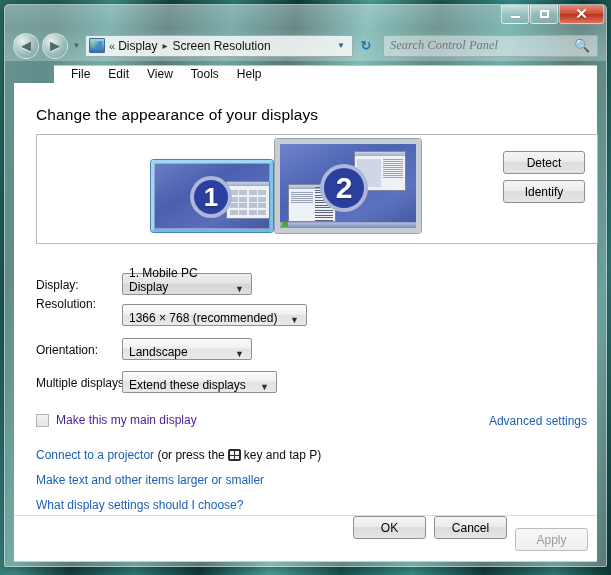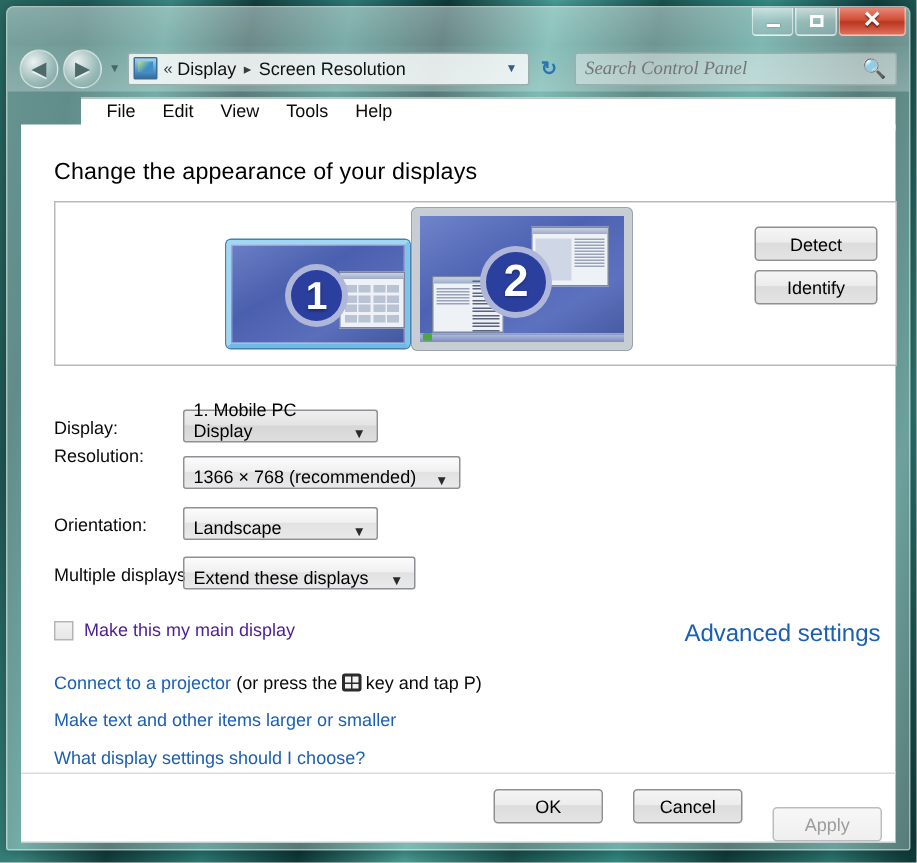--- a/index.html
+++ b/index.html
@@ -274,21 +274,21 @@
     width: 13px; height: 13px;
     border: 1px solid #b4b4b4;
     background: linear-gradient(180deg,#f2f2f2,#e6e6e6);
     margin-right: 7px;
   }
   #checkbox-label { font-size: 12px; color: #4c1d95; }
 
   
   #advanced-settings {
     position:absolute; right: 10px; top: 331px;
-    font-size: 16px; color: #1b5fb5; text-decoration: none;
+    font-size: 12px; color: #1b5fb5; text-decoration: none;
   }
 
   
   .linkline { position:absolute; left: 22px; font-size: 12px; color: #0a0a0a; white-space: nowrap; }
   .lnk { color: #1b5fb5; text-decoration: none; }
   #link-projector-row { top: 365px; }
   #link-text-size     { top: 390px; }
   #link-what-settings { top: 415px; }
   #win-key-icon {
     display:inline-block; vertical-align: -2px;
@@ -305,22 +305,22 @@
   }
   #win-key-icon b {
     position:absolute; left:7px; top:6.5px; width:4px; height:3.5px; background:#f2f2f2;
   }
 
   
   #footer-sep {
     position:absolute; left: 0; right: 0; bottom: 45px; height: 1px; background: #dcdcdc;
   }
   #footer {
-    position: absolute; right: 9px; bottom: 0;
-    display: flex; gap: 20px;
+    position: absolute; right: 9px; bottom: 10px;
+    display: flex; gap: 8px;
   }
   #footer .btn { width: 73px; height: 23px; }
 </style>
 </head>
 <body>
 
 <div id="window">
 
   <div id="titlebar">
 

